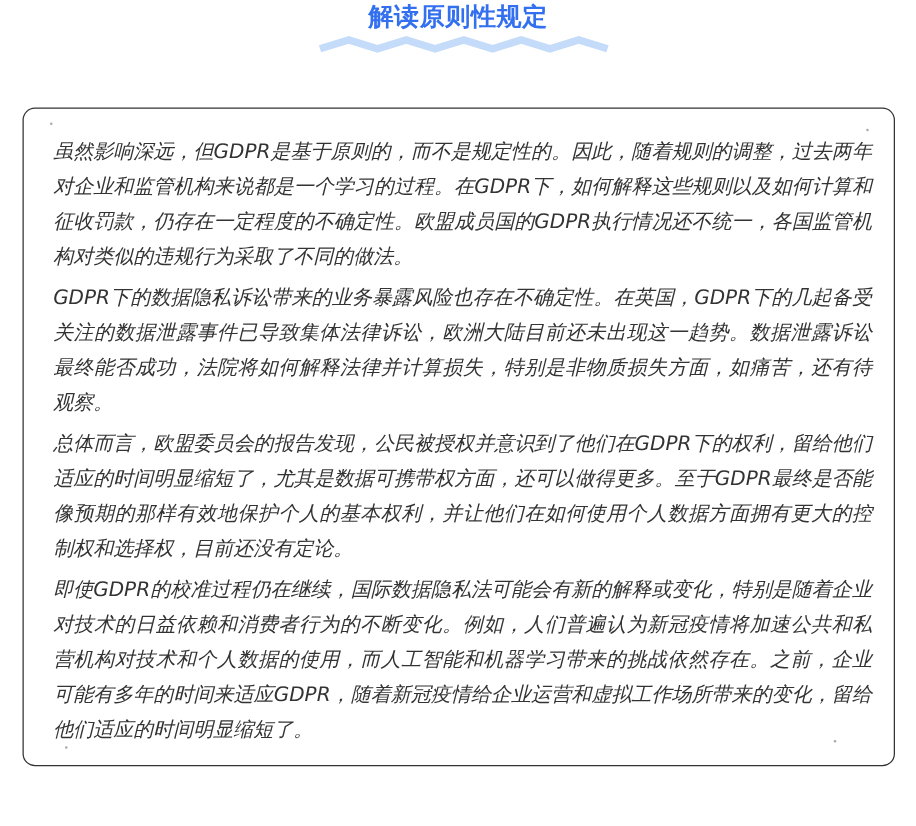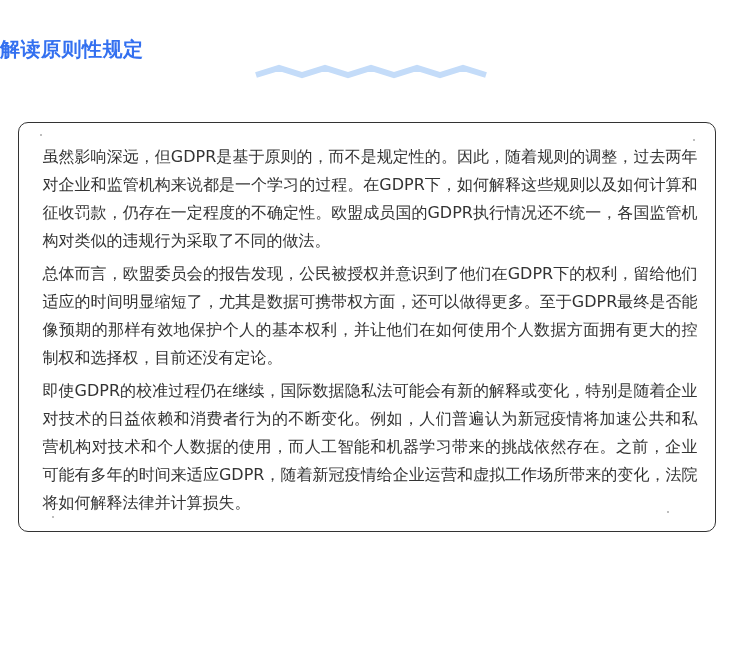--- a/index.html
+++ b/index.html
@@ -12,21 +12,21 @@
     height: 661px;
     font-family: "DejaVu Sans", "Liberation Sans", sans-serif;
     overflow: hidden;
   }
   .page {
     width: 733px;
     height: 661px;
     position: relative;
   }
   .header {
-    padding-top: 36px;
+    text-align: center;
   }
   .title {
     margin: 0;
     font-size: 20px;
     line-height: 26px;
     font-weight: bold;
     color: #3370f0;
     letter-spacing: 0.5px;
   }
   .wave-wrap {
@@ -41,20 +41,21 @@
   }
   .content-box {
     position: relative;
     width: 655px;
     margin: 42px auto 0 auto;
     border: 1px solid #333333;
     border-radius: 10px;
     padding: 20px 17px 14px 24px;
     box-sizing: content-box;
     background: #ffffff;
+    font-style: italic;
   }
   .para {
     margin: 0 0 5px 0;
     font-size: 16px;
     line-height: 28px;
     color: #333333;
     text-align: justify;
     word-break: break-all;
   }
   .para:last-child {
@@ -86,17 +87,18 @@
     </div>
   </header>
 
   <section class="content-box">
     <span class="dot dot-tl"></span>
     <span class="dot dot-tr"></span>
     <span class="dot dot-bl"></span>
     <span class="dot dot-br"></span>
 
     <p class="para">虽然影响深远，但GDPR是基于原则的，而不是规定性的。因此，随着规则的调整，过去两年对企业和监管机构来说都是一个学习的过程。在GDPR下，如何解释这些规则以及如何计算和征收罚款，仍存在一定程度的不确定性。欧盟成员国的GDPR执行情况还不统一，各国监管机构对类似的违规行为采取了不同的做法。</p>
+    <p class="para">GDPR下的数据隐私诉讼带来的业务暴露风险也存在不确定性。在英国，GDPR下的几起备受关注的数据泄露事件已导致集体法律诉讼，欧洲大陆目前还未出现这一趋势。数据泄露诉讼最终能否成功，法院将如何解释法律并计算损失，特别是非物质损失方面，如痛苦，还有待观察。</p>
     <p class="para">总体而言，欧盟委员会的报告发现，公民被授权并意识到了他们在GDPR下的权利，留给他们适应的时间明显缩短了，尤其是数据可携带权方面，还可以做得更多。至于GDPR最终是否能像预期的那样有效地保护个人的基本权利，并让他们在如何使用个人数据方面拥有更大的控制权和选择权，目前还没有定论。</p>
-    <p class="para">即使GDPR的校准过程仍在继续，国际数据隐私法可能会有新的解释或变化，特别是随着企业对技术的日益依赖和消费者行为的不断变化。例如，人们普遍认为新冠疫情将加速公共和私营机构对技术和个人数据的使用，而人工智能和机器学习带来的挑战依然存在。之前，企业可能有多年的时间来适应GDPR，随着新冠疫情给企业运营和虚拟工作场所带来的变化，法院将如何解释法律并计算损失。</p>
+    <p class="para">即使GDPR的校准过程仍在继续，国际数据隐私法可能会有新的解释或变化，特别是随着企业对技术的日益依赖和消费者行为的不断变化。例如，人们普遍认为新冠疫情将加速公共和私营机构对技术和个人数据的使用，而人工智能和机器学习带来的挑战依然存在。之前，企业可能有多年的时间来适应GDPR，随着新冠疫情给企业运营和虚拟工作场所带来的变化，留给他们适应的时间明显缩短了。</p>
   </section>
 
 </div>
 
 </body></html>

